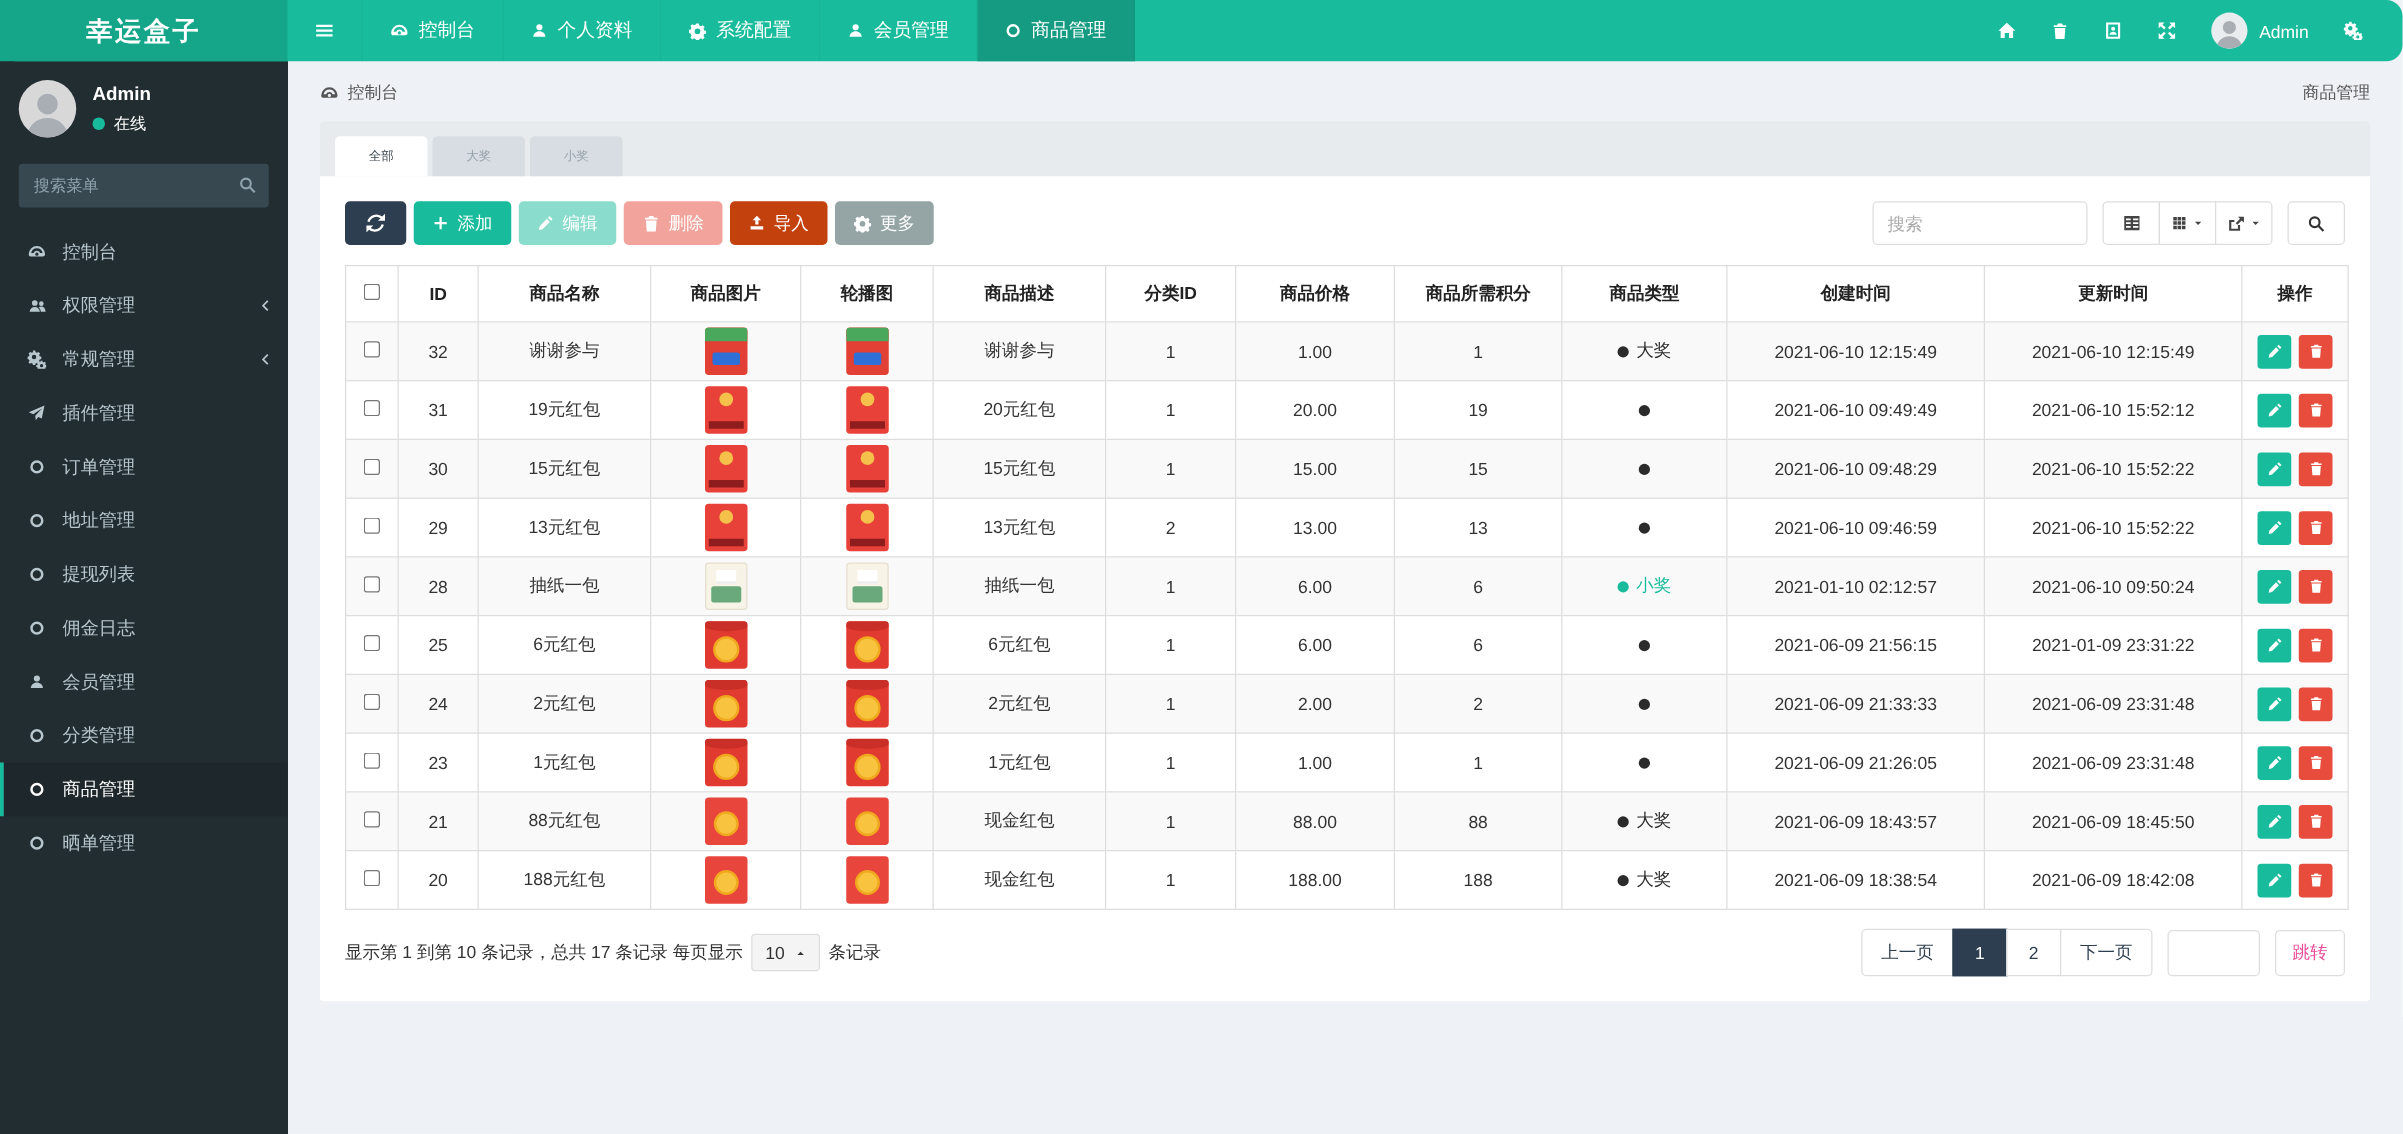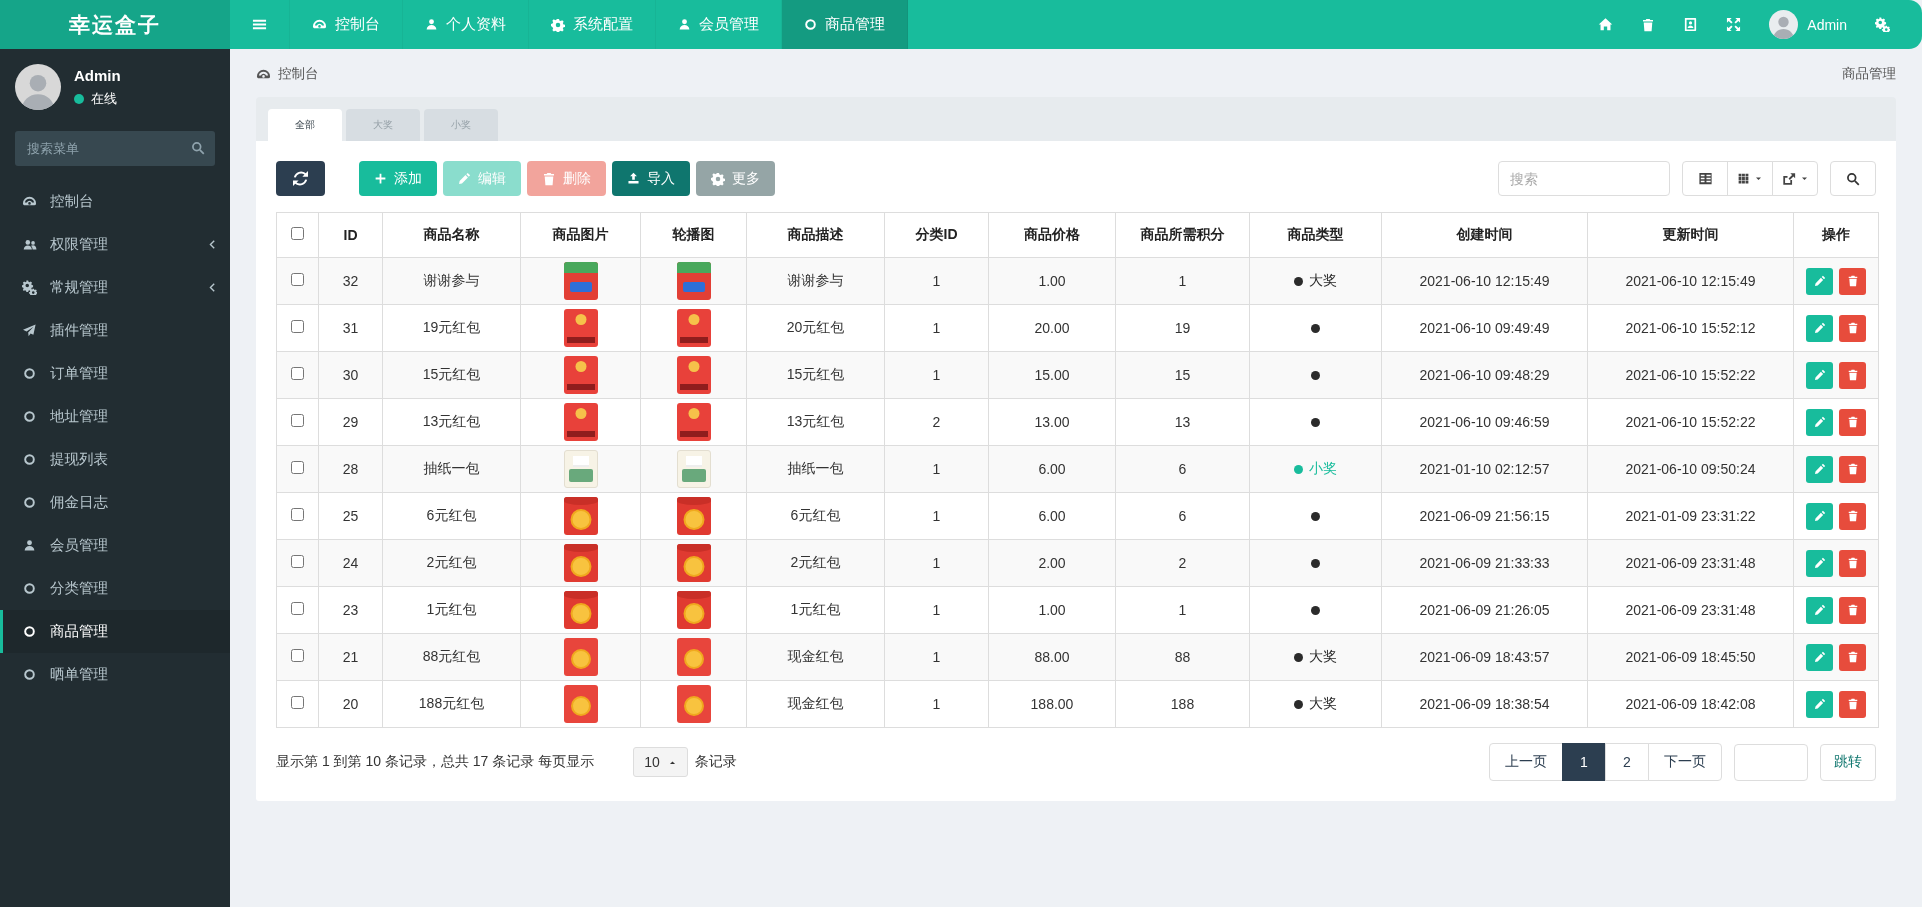--- a/index.html
+++ b/index.html
@@ -48,24 +48,24 @@
   .tabs-bar { background:#e7ebee; padding:12px 12px 0 12px; display:flex; gap:4px; border-radius:4px 4px 0 0; }
   .tab { padding:9px 27px; font-size:10px; color:#96a1a8; background:#d7dde2; border-radius:4px 4px 0 0; cursor:pointer; }
   .tab.active { background:#fff; color:#3f4a52; }
   .panel-body { background:#fff; padding:20px; border-radius:0 0 3px 3px; }
 
   
   .toolbar { display:flex; justify-content:space-between; align-items:center; margin-bottom:16px; }
   .btn-row { display:flex; gap:6px; }
   .btn { height:35px; border:none; border-radius:4px; color:#fff; font-size:14px; display:inline-flex; align-items:center; gap:7px; padding:0 15px; cursor:pointer; font-family:inherit; }
   .btn-refresh { background:#2c3e50; width:49px; justify-content:center; padding:0; }
-  .btn-add { background:#18bc9c;margin-left:28px; }
+  .btn-add { background:#18bc9c; }
   .btn-edit { background:#18bc9c; opacity:0.5; cursor:default; }
   .btn-delete { background:#e74c3c; opacity:0.5; cursor:default; }
-  .btn-import { background:#0f766e; }
+  .btn-import { background:#c2410c; }
   .btn-more { background:#95a5a6; }
   .search-area { display:flex; align-items:center; }
   .search-input { width:172px; height:35px; border:1px solid #ddd; border-radius:4px; padding:0 11px; font-size:14px; color:#555; outline:none; font-family:inherit; }
   .search-input::placeholder { color:#aaa; }
   .view-group { display:flex; margin-left:12px; }
   .vbtn { width:46px; height:35px; background:#fff; border:1px solid #ddd; margin-left:-1px; display:flex; align-items:center; justify-content:center; gap:4px; color:#444; cursor:pointer; }
   .vbtn:first-child { border-radius:4px 0 0 4px; margin-left:0; }
   .vbtn:last-child { border-radius:0 4px 4px 0; }
   .sbtn { width:46px; height:35px; background:#fff; border:1px solid #ddd; border-radius:4px; display:flex; align-items:center; justify-content:center; color:#333; margin-left:12px; cursor:pointer; }
 
@@ -96,29 +96,29 @@
   .type-cell { display:inline-flex; align-items:center; gap:6px; }
   .type-dot { width:9px; height:9px; border-radius:50%; display:inline-block; }
   .ops { display:flex; gap:6px; justify-content:center; }
   .op-btn { width:27px; height:27px; border:none; border-radius:3px; display:flex; align-items:center; justify-content:center; color:#fff; cursor:pointer; }
   .op-edit { background:#18bc9c; }
   .op-delete { background:#e74c3c; }
 
   
   .pg-row { display:flex; justify-content:space-between; align-items:center; margin-top:15px; font-size:14px; color:#333; }
   .pg-left { display:flex; align-items:center; gap:7px; }
-  .pagesize { display:inline-flex; align-items:center; gap:8px; border:1px solid #ddd; background:#f4f4f4; border-radius:3px; padding:6px 10px; color:#333; cursor:pointer;margin-left:32px; }
+  .pagesize { display:inline-flex; align-items:center; gap:8px; border:1px solid #ddd; background:#f4f4f4; border-radius:3px; padding:6px 10px; color:#333; cursor:pointer; }
   .pg-right { display:flex; align-items:center; gap:12px; }
   .page-group { display:flex; }
   .pbtn { min-width:44px; padding:0 15px; height:38px; border:1px solid #ddd; background:#fff; color:#2c3e50; display:flex; align-items:center; justify-content:center; font-size:14px; margin-left:-1px; cursor:pointer; }
   .pbtn:first-child { border-radius:4px 0 0 4px; margin-left:0; }
   .pbtn:last-child { border-radius:0 4px 4px 0; }
   .pbtn.active { background:#2c3e50; border-color:#2c3e50; color:#fff; }
   .jump-input { width:74px; height:37px; border:1px solid #ddd; border-radius:4px; outline:none; padding:0 8px; font-family:inherit; font-size:14px; }
-  .jump-btn { height:37px; padding:0 13px; border:1px solid #ddd; border-radius:4px; background:#fff; color:#0f766e; font-size:14px; cursor:pointer; font-family:Liberation Sans, sans-serif; }
+  .jump-btn { height:37px; padding:0 13px; border:1px solid #ddd; border-radius:4px; background:#fff; color:#ec4899; font-size:14px; cursor:pointer; font-family:Liberation Sans, sans-serif; }
 </style>
 </head>
 <body>
 
 <div class="navbar">
   <div class="brand">幸运盒子</div>
   <div class="nav-item">
     <span>
         <svg viewBox="0 0 16 16" width="15" height="15">
           <path fill="currentColor" d="M1 3h14v2H1zM1 7h14v2H1zM1 11h14v2H1z"></path>

